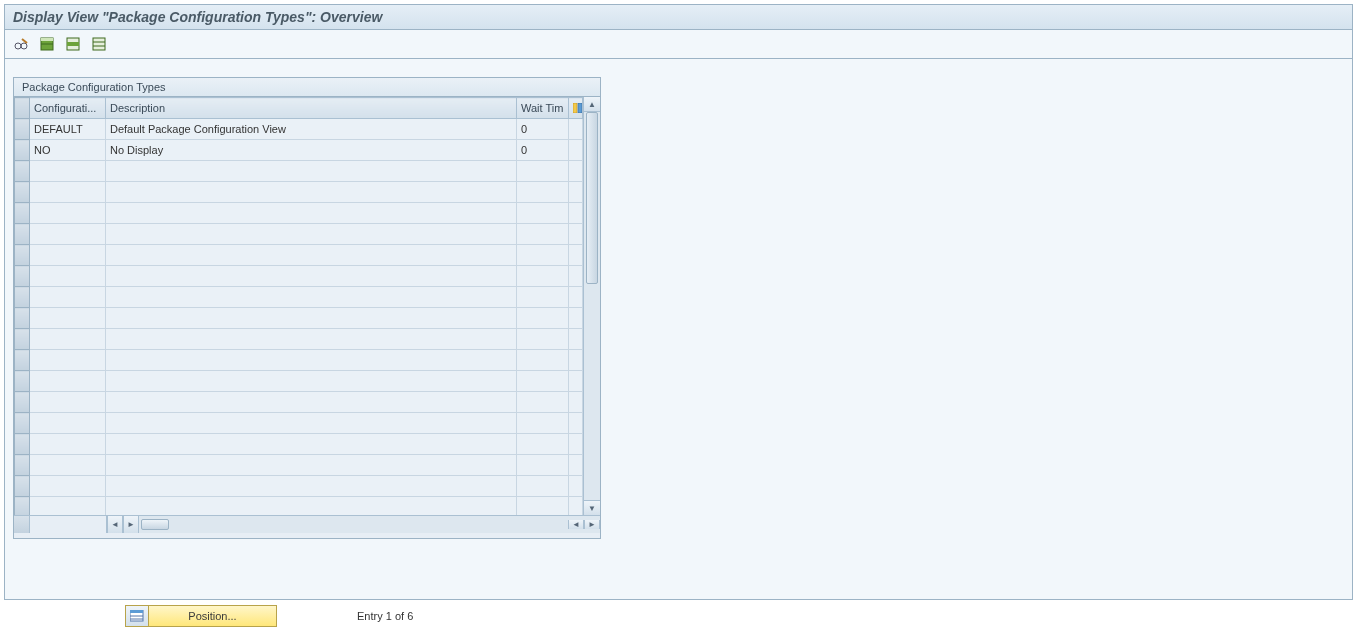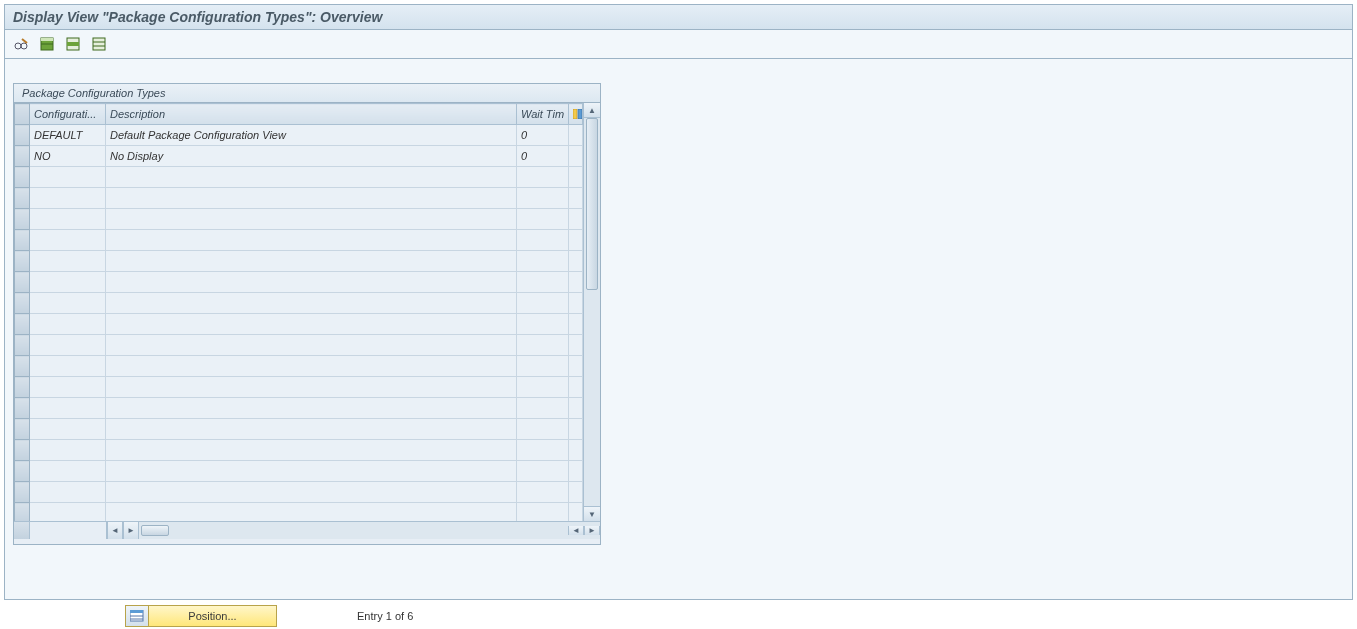--- a/index.html
+++ b/index.html
@@ -55,26 +55,25 @@
     top: 6px;
     font-size: 20px;
     color: rgba(200,160,120,0.55);
     font-family: Georgia, serif;
     pointer-events: none;
     z-index: 50;
   }
   .table-frame {
     position: absolute;
     left: 8px;
-    top: 24px;
+    top: 18px;
     width: 586px;
     height: 460px;
     border: 1px solid #9cb3c5;
     background: #e7eef5;
-    font-style: italic;
   }
   .table-title {
     padding: 3px 8px;
     font-size: 11px;
     color: #3a4a58;
     background: linear-gradient(#eaf1f7,#dce8f1);
     border-bottom: 1px solid #9cb3c5;
   }
   .grid-wrap {
     display: flex;

